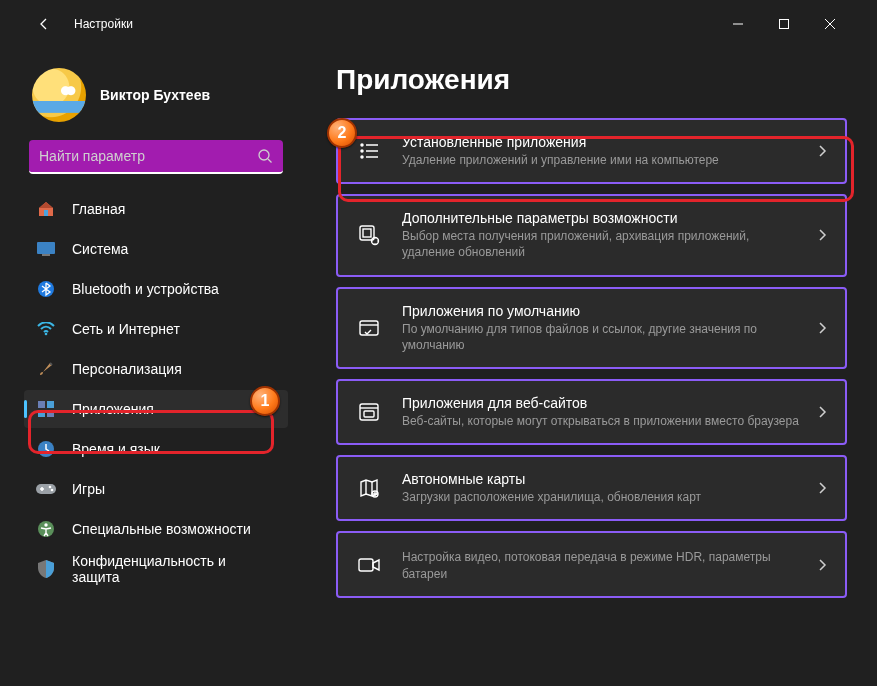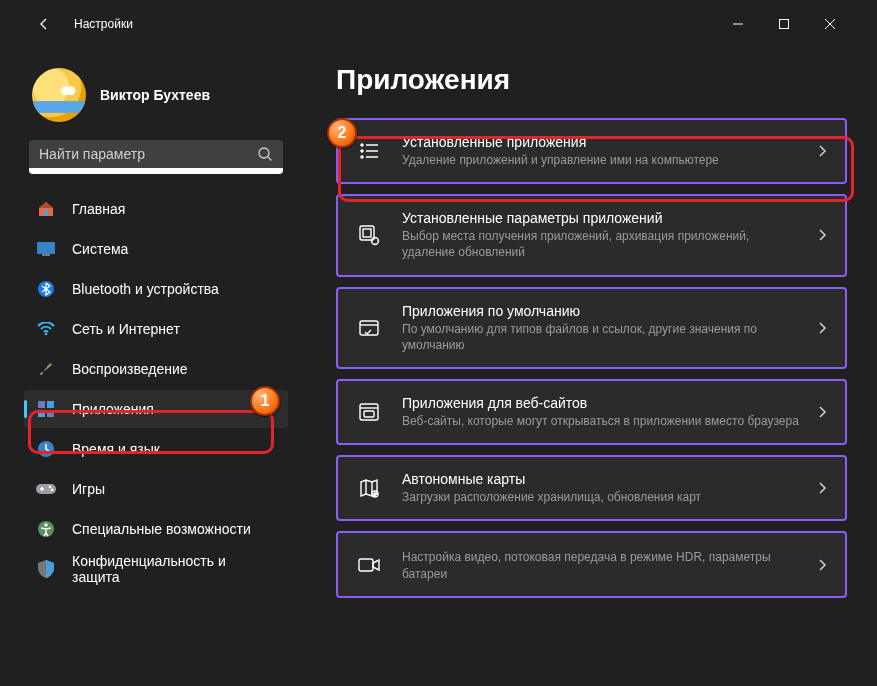--- a/index.html
+++ b/index.html
@@ -42,22 +42,22 @@
       radial-gradient(circle at 72% 42%, #fff 0 4px, transparent 5px),
       radial-gradient(circle at 62% 42%, #000 0 1.5px, transparent 2px),
       radial-gradient(circle at 72% 42%, #000 0 1.5px, transparent 2px),
       linear-gradient(#5aa9e6, #5aa9e6) 0 78%/100% 22% no-repeat;
   }
   .profile-text { margin-left: 14px; }
   .profile-name { font-size: 14px; font-weight: 600; }
   .profile-sub { font-size: 12px; color: #8a8a8a; filter: blur(3px); }
   .search {
     display: flex; align-items: center;
-    background: #404040; border-radius: 4px;
-    border-bottom: 6px solid #ffffff;
+    background: #a21caf; border-radius: 4px;
+    border-bottom: 2px solid #ffffff;
     height: 34px; padding: 0 10px; margin: 0 5px 14px 5px;
   }
   .search input {
     flex: 1; background: transparent; border: none; outline: none;
     color: #cfcfcf; font-size: 14px;
   }
   .search input::placeholder { color: #cfcfcf; }
   .nav { overflow-y: auto; flex: 1; }
   .nav::-webkit-scrollbar { width: 2px; }
   .nav::-webkit-scrollbar-thumb { background: #555; }
@@ -194,21 +194,21 @@
         </span>
         <span>Сеть и Интернет</span>
       </div>
       <div class="nav-item">
         <span class="nav-icon">
           <svg width="18" height="18" viewBox="0 0 18 18">
               <path d="M3 15c0-2 1-3 3-3l7-9 2 2-9 7c0 2-1 3-3 3z" fill="#c18f5a"></path>
               <path d="M13 3l2 2" stroke="#555" stroke-width="2"></path>
             </svg>
         </span>
-        <span>Воспроизведение</span>
+        <span>Персонализация</span>
       </div>
       <div class="nav-item active">
         <span class="nav-icon">
           <svg width="18" height="18" viewBox="0 0 18 18">
               <rect x="1" y="1" width="7" height="7" fill="#6a7fb5"></rect>
               <rect x="10" y="1" width="7" height="7" fill="#4a9fd8"></rect>
               <rect x="1" y="10" width="7" height="7" fill="#4a9fd8"></rect>
               <rect x="10" y="10" width="7" height="7" fill="#6a7fb5"></rect>
             </svg>
         </span>
@@ -282,21 +282,21 @@
     <div class="card">
       <span class="card-icon">
         <svg width="22" height="22" viewBox="0 0 22 22" fill="none" stroke="#fff" stroke-width="1.4">
             <rect x="2" y="2" width="14" height="14" rx="2"></rect>
             <rect x="5" y="5" width="8" height="8"></rect>
             <circle cx="17" cy="17" r="3.5"></circle>
             <path d="M17 13v1.5M17 19.5V21M13 17h1.5M19.5 17H21"></path>
           </svg>
       </span>
       <div class="card-body">
-        <div class="card-title">Установленные параметры приложений</div>
+        <div class="card-title">Дополнительные параметры возможности</div>
         <div class="card-sub">Выбор места получения приложений, архивация приложений, удаление обновлений</div>
       </div>
       <span class="chev">
           <svg width="10" height="14" viewBox="0 0 10 14" fill="none" stroke="#cfcfcf" stroke-width="1.5">
             <path d="M3 2l5 5-5 5"></path>
           </svg>
         </span>
     </div>
 
     <div class="card">

